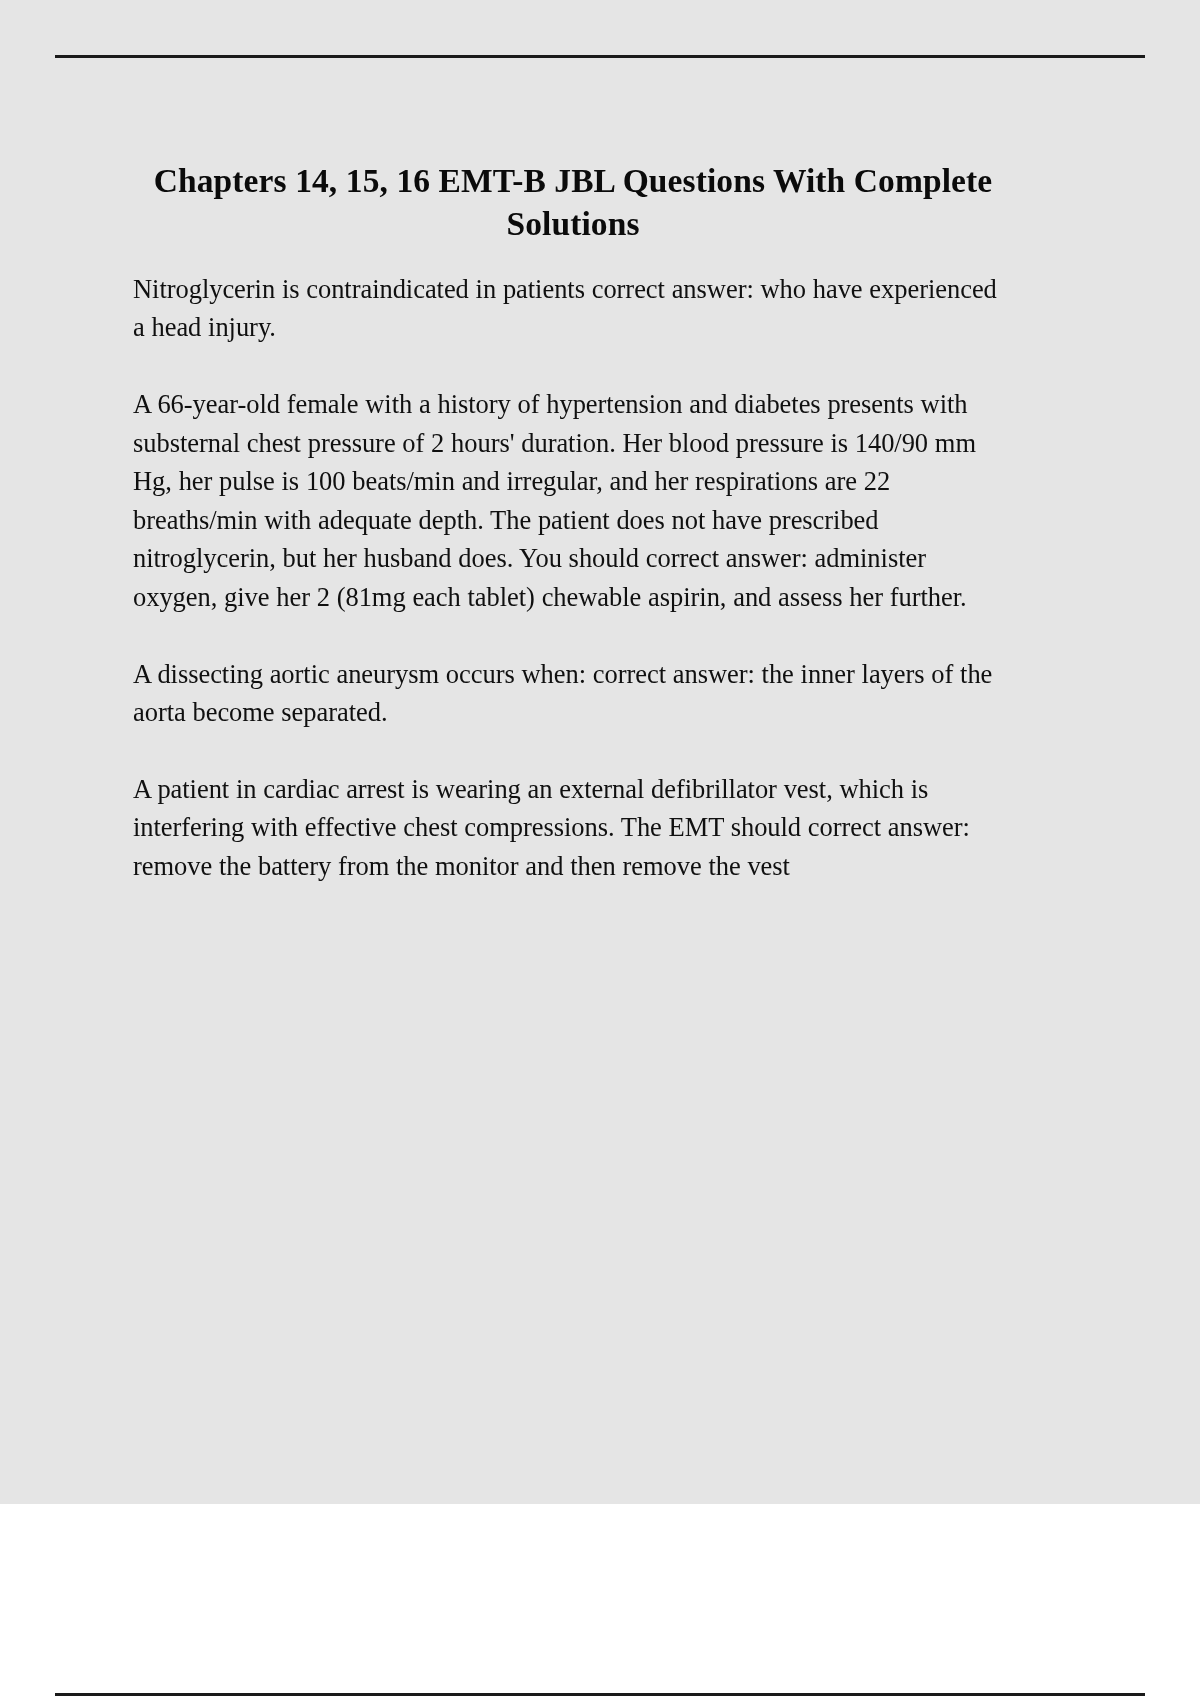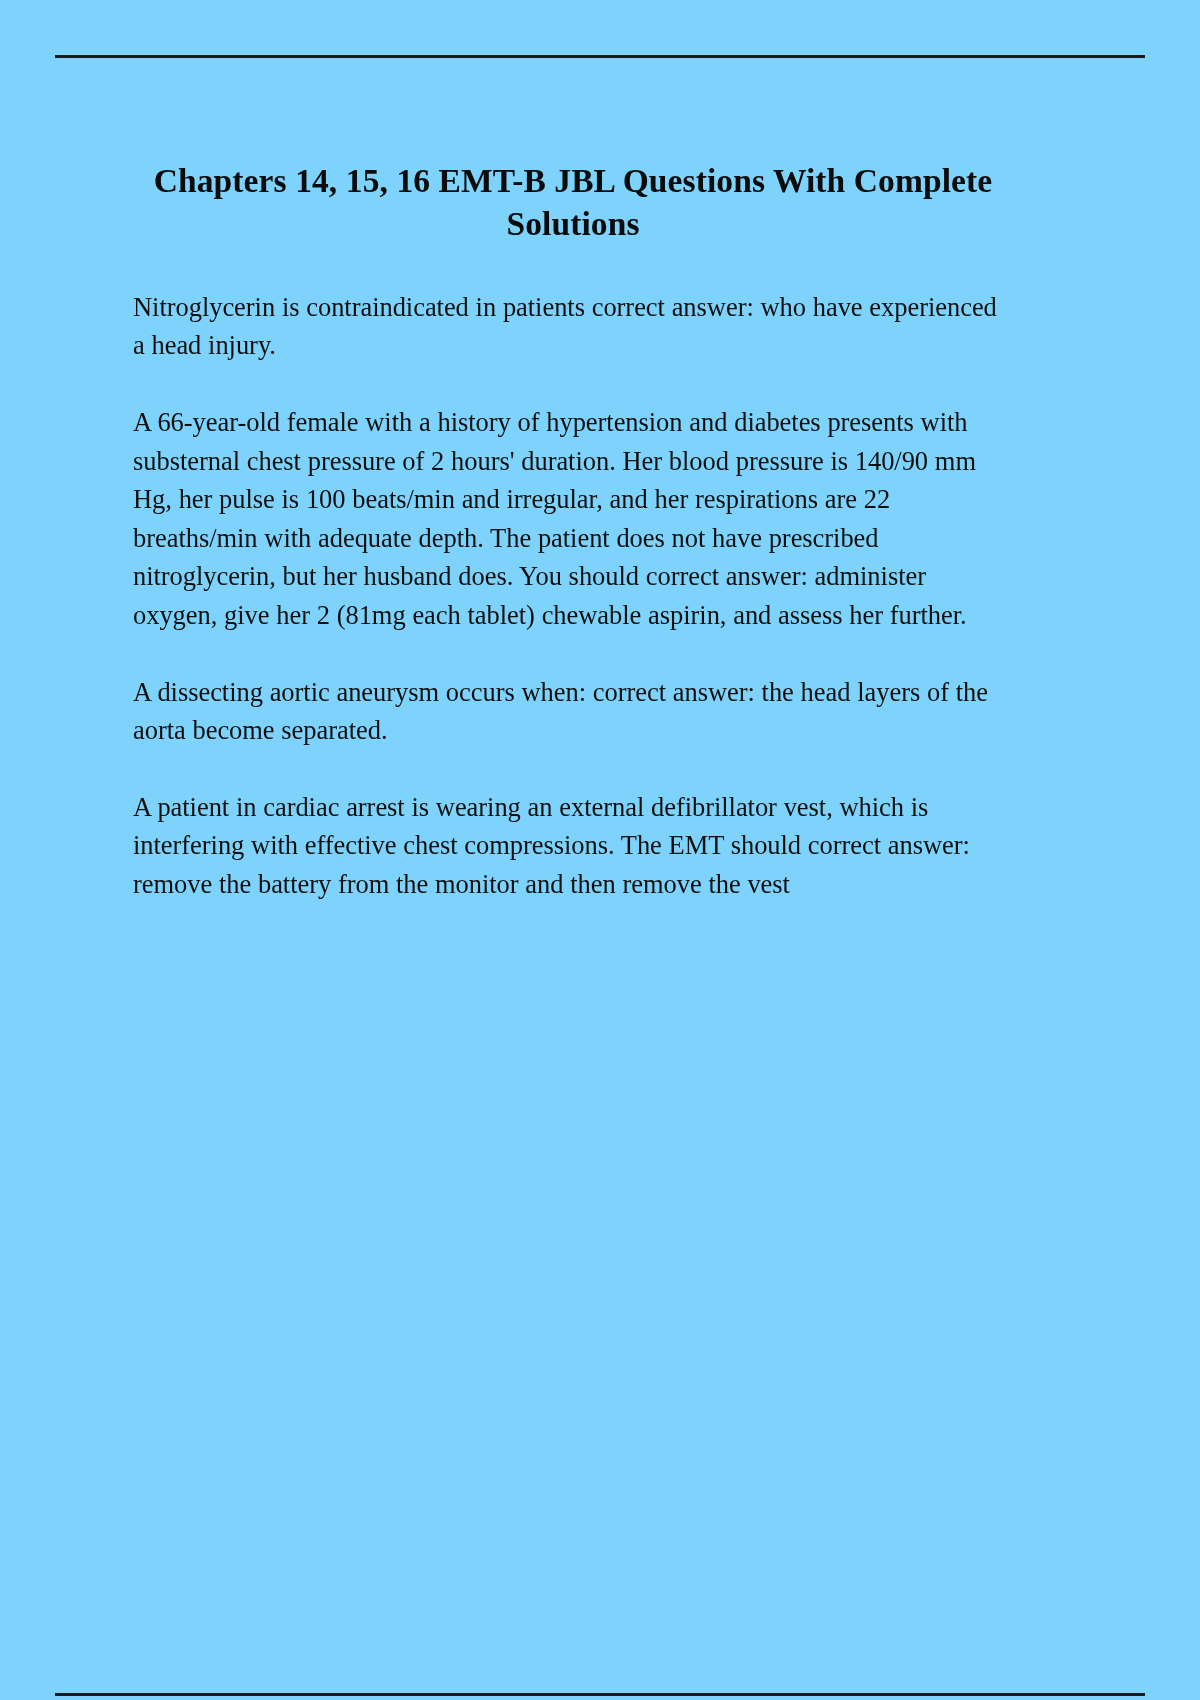--- a/index.html
+++ b/index.html
@@ -16,22 +16,22 @@
     font-family: "Liberation Serif", "DejaVu Serif", serif;
     color: #000000;
     -webkit-font-smoothing: antialiased;
   }
 
   .page {
     position: absolute;
     left: 0;
     top: 0;
     width: 1200px;
-    height: 1700px;
-    background: #7dd3fc;
+    height: 1504px;
+    background: #e5e5e5;
   }
 
   .rule {
     position: absolute;
     left: 55px;
     width: 1090px;
     height: 3px;
     background: #1a1a1a;
   }
   .rule-top { top: 55px; }
@@ -49,21 +49,21 @@
     font-weight: bold;
     text-align: center;
     line-height: 1.28;
     margin: 0 0 0 0;
     letter-spacing: 0.1px;
     color: #0b0b0b;
     padding: 0 6px;
   }
 
   .body-block {
-    margin-top: 42px;
+    margin-top: 24px;
   }
 
   .para {
     font-size: 26.5px;
     line-height: 38.6px;
     text-align: left;
     margin: 0 0 38px 0;
     color: #101010;
     letter-spacing: -0.05px;
     word-spacing: 0.2px;
@@ -79,21 +79,21 @@
 
   <div class="rule rule-top"></div>
 
   <div class="content">
 
     <h1 class="doc-title">Chapters 14, 15, 16 EMT-B JBL Questions With Complete Solutions</h1>
 
     <div class="body-block">
       <p class="para">Nitroglycerin is contraindicated in patients correct answer:  who have experienced a head injury.</p>
       <p class="para">A 66-year-old female with a history of hypertension and diabetes presents with substernal chest pressure of 2 hours' duration. Her blood pressure is 140/90 mm Hg, her pulse is 100 beats/min and irregular, and her respirations are 22 breaths/min with adequate depth. The patient does not have prescribed nitroglycerin, but her husband does. You should correct answer: administer oxygen, give her 2 (81mg each tablet) chewable aspirin, and assess her further.</p>
-      <p class="para">A dissecting aortic aneurysm occurs when: correct answer:  the head layers of the aorta become separated.</p>
+      <p class="para">A dissecting aortic aneurysm occurs when: correct answer:  the inner layers of the aorta become separated.</p>
       <p class="para">A patient in cardiac arrest is wearing an external defibrillator vest, which is interfering with effective chest compressions. The EMT should correct answer:  remove the battery from the monitor and then remove the vest</p>
     </div>
 
   </div>
 
   <div class="rule rule-bottom"></div>
 
 </div>
 
 </body></html>

